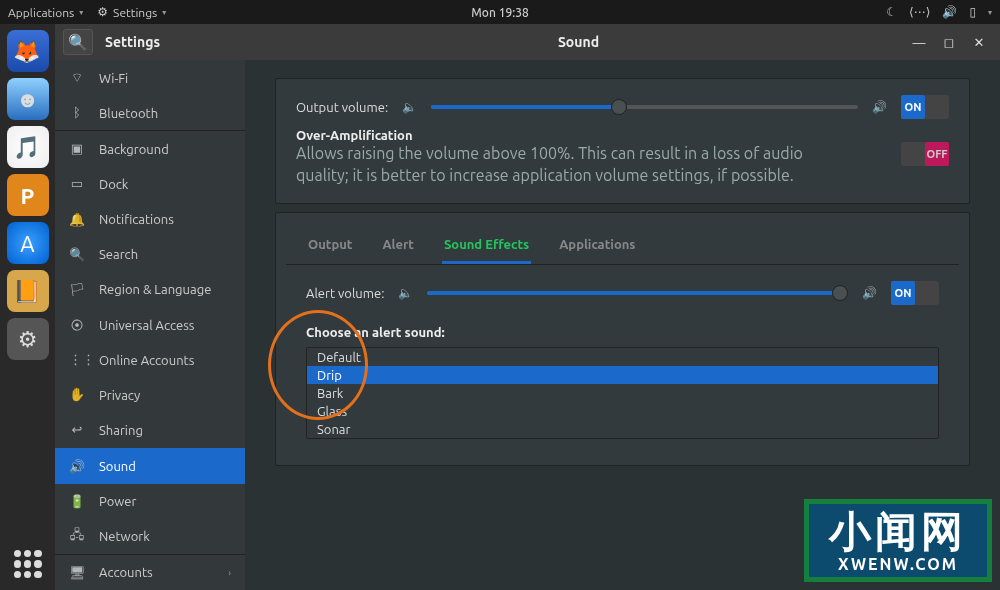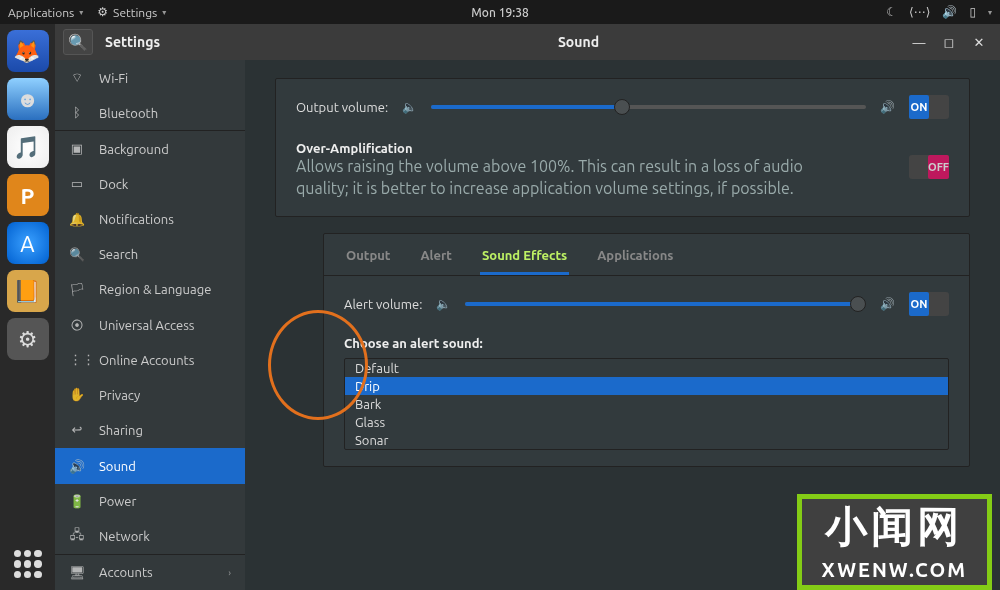--- a/index.html
+++ b/index.html
@@ -32,56 +32,56 @@
 
 .body-row { flex: 1; display: flex; min-height: 0; }
 .sidebar { width: 190px; background: #33393b; overflow-y: auto; display: flex; flex-direction: column; }
 .sb-sep { height: 1px; background: #222; margin: 0; }
 .sb-item { height: 36px; display: flex; align-items: center; gap: 14px; padding: 0 14px; font-size: 13px; color: #ccc; cursor: pointer; }
 .sb-item.active { background: #1b6acb; color: #fff; }
 .sb-icon { width: 16px; text-align: center; opacity: .85; font-size: 13px; }
 .sb-chev { margin-left: auto; font-size: 10px; opacity: .6; }
 
 
-.content { flex: 1; background: #2b3234; padding: 18px 30px; overflow: auto; display: flex; flex-direction: column; gap: 16px; }
+.content { flex: 1; background: #2b3234; padding: 18px 30px; overflow: auto; display: flex; flex-direction: column; gap: 8px; }
 .panel { background: #323a3d; border: 1px solid #222; border-radius: 2px; padding: 16px 20px; }
 .row { display: flex; align-items: center; gap: 14px; }
 .label { font-size: 13px; color: #ddd; white-space: nowrap; }
-.desc-title { font-weight: 700; font-size: 13px; color: #eee; margin-top: 22px; }
+.desc-title { font-weight: 700; font-size: 13px; color: #eee; margin-top: 9px; }
 .desc { font-size: 16px; color: #9aa; max-width: 560px; line-height: 1.4; }
 
 
 .slider { flex: 1; height: 4px; background: #555; border-radius: 2px; position: relative; cursor: pointer; }
 .slider-fill { position: absolute; left: 0; top: 0; bottom: 0; background: #1b6acb; border-radius: 2px; }
 .slider-thumb { position: absolute; top: 50%; width: 16px; height: 16px; background: #4a4f51; border: 1px solid #222; border-radius: 50%; transform: translate(-50%, -50%); }
 
 
-.switch { width: 40px; height: 24px; background: #444; border-radius: 3px; display: flex; align-items: center; cursor: pointer; position: relative; font-size: 11px; font-weight: 700; }
+.switch { width: 48px; height: 24px; background: #444; border-radius: 3px; display: flex; align-items: center; cursor: pointer; position: relative; font-size: 11px; font-weight: 700; }
 .switch.on .sw-lab { background: #1b6acb; color: #fff; }
 .sw-lab { width: 30px; height: 100%; display: flex; align-items: center; justify-content: center; border-radius: 2px; }
 .switch.on .sw-lab.off, .switch.off .sw-lab.on { background: transparent; color: #888; }
 .switch.off .sw-lab.off { background: #be185d; color: #ccc; }
 
 
 .tabs { display: flex; gap: 26px; border-bottom: 1px solid #222; padding: 4px 20px 0; }
 .tab { padding: 10px 2px; font-size: 13px; font-weight: 700; color: #888; cursor: pointer; border-bottom: 3px solid transparent; }
-.tab.active { color: #bef264; border-bottom-color: #1b6acb; }
+.tab.active { color: #22c55e; border-bottom-color: #1b6acb; }
 
 .tab-body { padding: 16px 20px; }
 .sound-list { margin-top: 8px; border: 1px solid #222; border-radius: 2px; overflow: hidden; }
 .sound-item { padding: 2px 10px; font-size: 13px; cursor: pointer; }
 .sound-item.selected { background: #1b6acb; color: #fff; }
 
 
 .anno-circle { position: absolute; border: 3px solid #e2701d; border-radius: 50%; pointer-events: none; }
 
 
-.watermark { position: absolute; right: 8px; bottom: 0; border: 5px solid #84cc16; background: #404040; padding: 6px 20px 4px; color: #fff; text-align: center; }
+.watermark { position: absolute; right: 8px; bottom: 8px; border: 5px solid #15803d; background: #0c4a6e; padding: 6px 20px 4px; color: #fff; text-align: center; }
 .watermark .big { font-size: 42px; font-weight: 900; line-height: 1; letter-spacing: 4px; }
-.watermark .small { font-size: 20px; font-weight: 700; letter-spacing: 2px; margin-top: 11px; }
+.watermark .small { font-size: 16px; font-weight: 700; letter-spacing: 2px; margin-top: 3px; }
 
 .spk-icon { font-size: 12px; opacity: .8; }
 </style>
 </head>
 <body>
 
 <div class="top-panel">
   <div class="left">
     <div class="tp-item">
       <span>Applications</span>
@@ -227,21 +227,21 @@
         <div class="desc-title">Over-Amplification</div>
         <div class="row" style="align-items:flex-start; gap:20px;">
           <div class="desc">Allows raising the volume above 100%. This can result in a loss of audio quality; it is better to increase application volume settings, if possible.</div>
           <div style="margin-left:auto;" class="switch off">
             <div class="sw-lab on"></div>
             <div class="sw-lab off">OFF</div>
           </div>
         </div>
       </div>
 
-      <div class="panel" style="padding:0;margin-left:48px;">
+      <div class="panel" style="padding:10px;">
         <div class="tabs" id="tabs">
             <div class="tab">Output</div>
             <div class="tab">Alert</div>
             <div class="tab active">Sound Effects</div>
             <div class="tab">Applications</div>
           </div>
         <div class="tab-body">
           <div class="row">
             <span class="label">Alert volume:</span>
             <span class="spk-icon">🔈</span>

